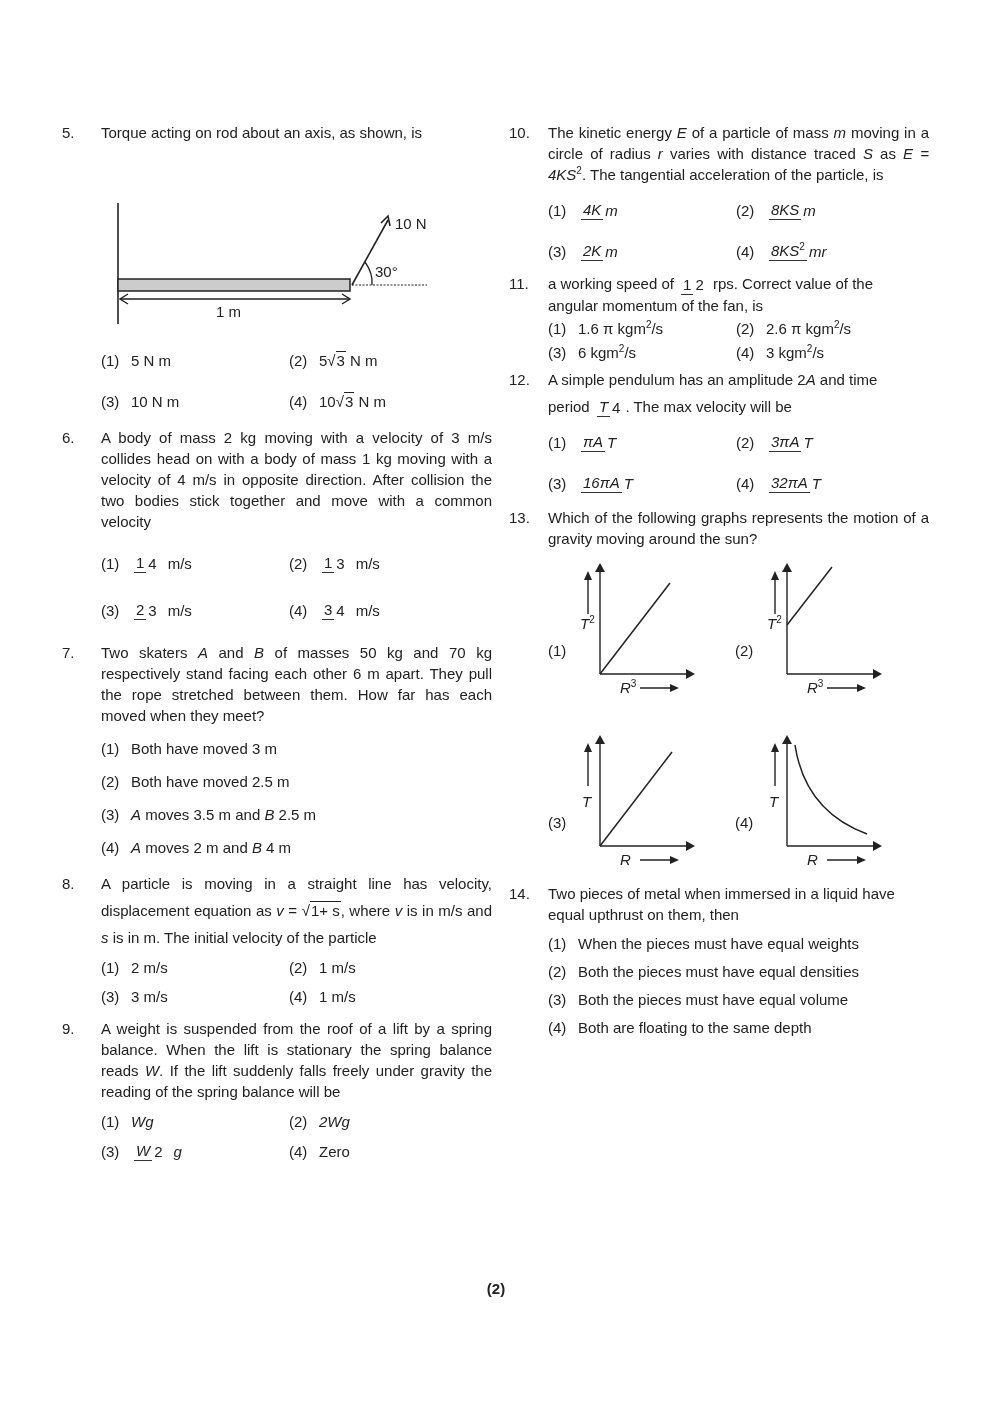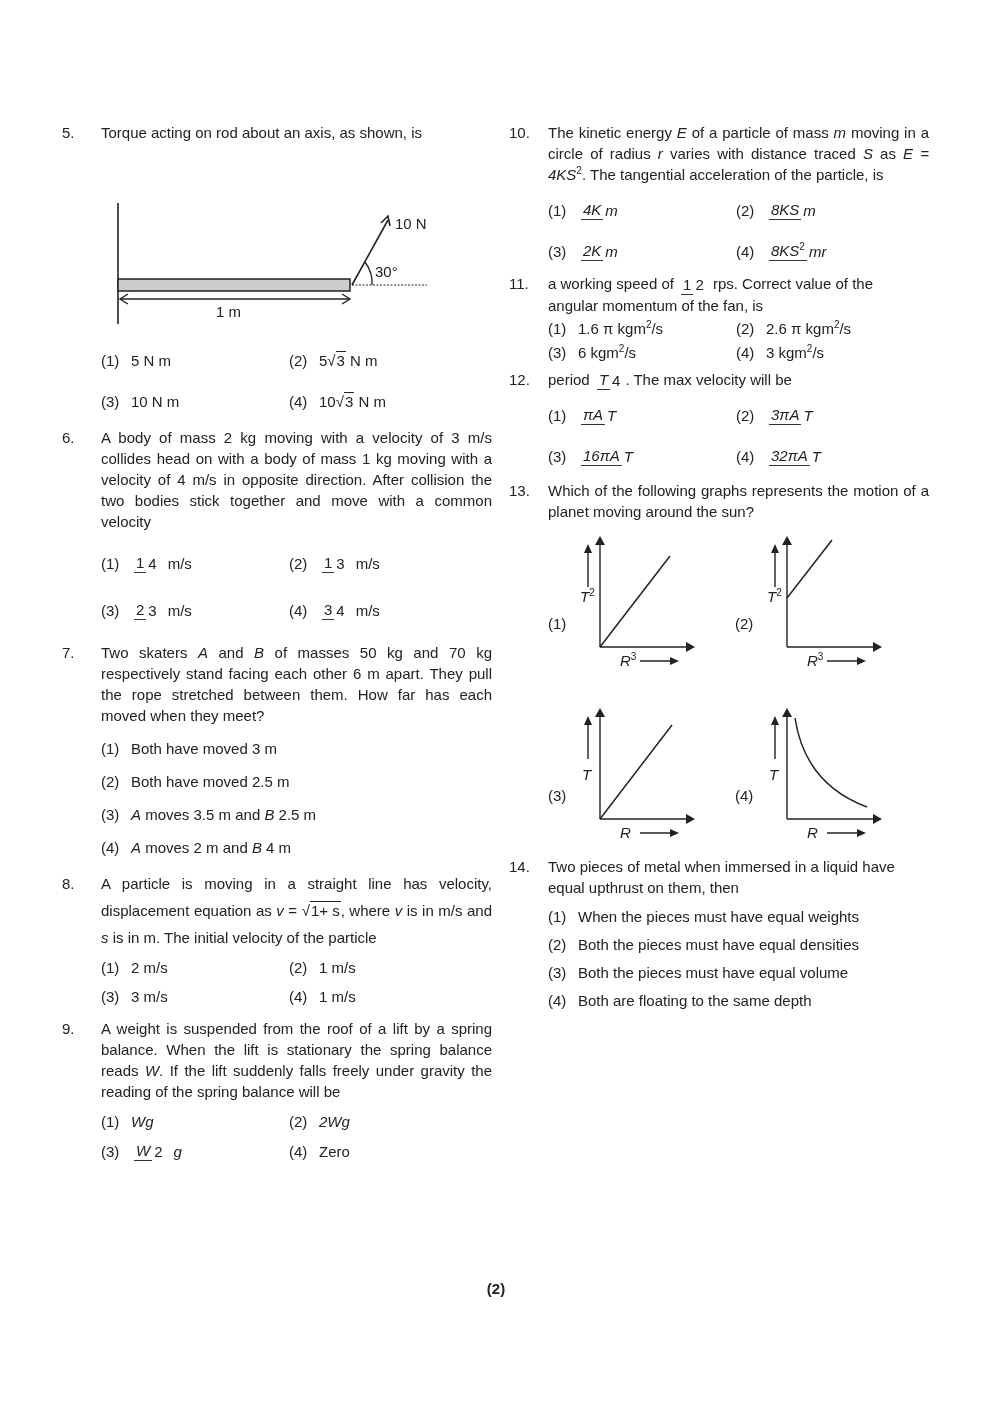--- a/index.html
+++ b/index.html
@@ -244,20 +244,21 @@
       </div>
     <div class="opt">
         <span class="on">(4)</span>
         <span><span>3 kgm</span><sup>2</sup><span>/s</span></span>
       </div>
   </div>
 
   <div class="q" style="margin-top:8px;">
     <span class="qn">12.</span>
     <div class="qt">
+      <div><span>A simple pendulum has an amplitude 2</span><i>A</i><span> and time</span></div>
       <div style="margin-top:6px;"><span>period </span><span class="frac">
             <i class="num">T</i>
             <span class="den">4</span>
           </span><span>. The max velocity will be</span></div>
     </div>
   </div>
   <div class="opts" style="padding-left:39px;margin-top:16px;row-gap:22px;">
     <div class="opt">
         <span class="on">(1)</span>
         <span class="frac">
@@ -283,21 +284,21 @@
         <span class="on">(4)</span>
         <span class="frac">
           <i class="num">32πA</i>
           <i class="den">T</i>
         </span>
       </div>
   </div>
 
   <div class="q" style="margin-top:14px;">
     <span class="qn">13.</span>
-    <div class="qt">Which of the following graphs represents the motion of a planet moving around the sun?</div>
+    <div class="qt">Which of the following graphs represents the motion of a gravity moving around the sun?</div>
   </div>
   <div style="position:relative;height:330px;margin-top:10px;">
 
     <div style="position:absolute;left:39px;top:0;width:160px;height:160px;">
       <span style="position:absolute;left:0;top:83px;">(1)</span>
       <svg width="160" height="150" style="position:absolute;left:0;top:0;">
         <line x1="52" y1="115" x2="52" y2="6" stroke="#222" stroke-width="1.4"></line>
           <path d="M47 13 L52 4 L57 13 Z" fill="#222"></path>
         <line x1="52" y1="115" x2="145" y2="115" stroke="#222" stroke-width="1.4"></line>
           <path d="M138 110 L147 115 L138 120 Z" fill="#222"></path>

